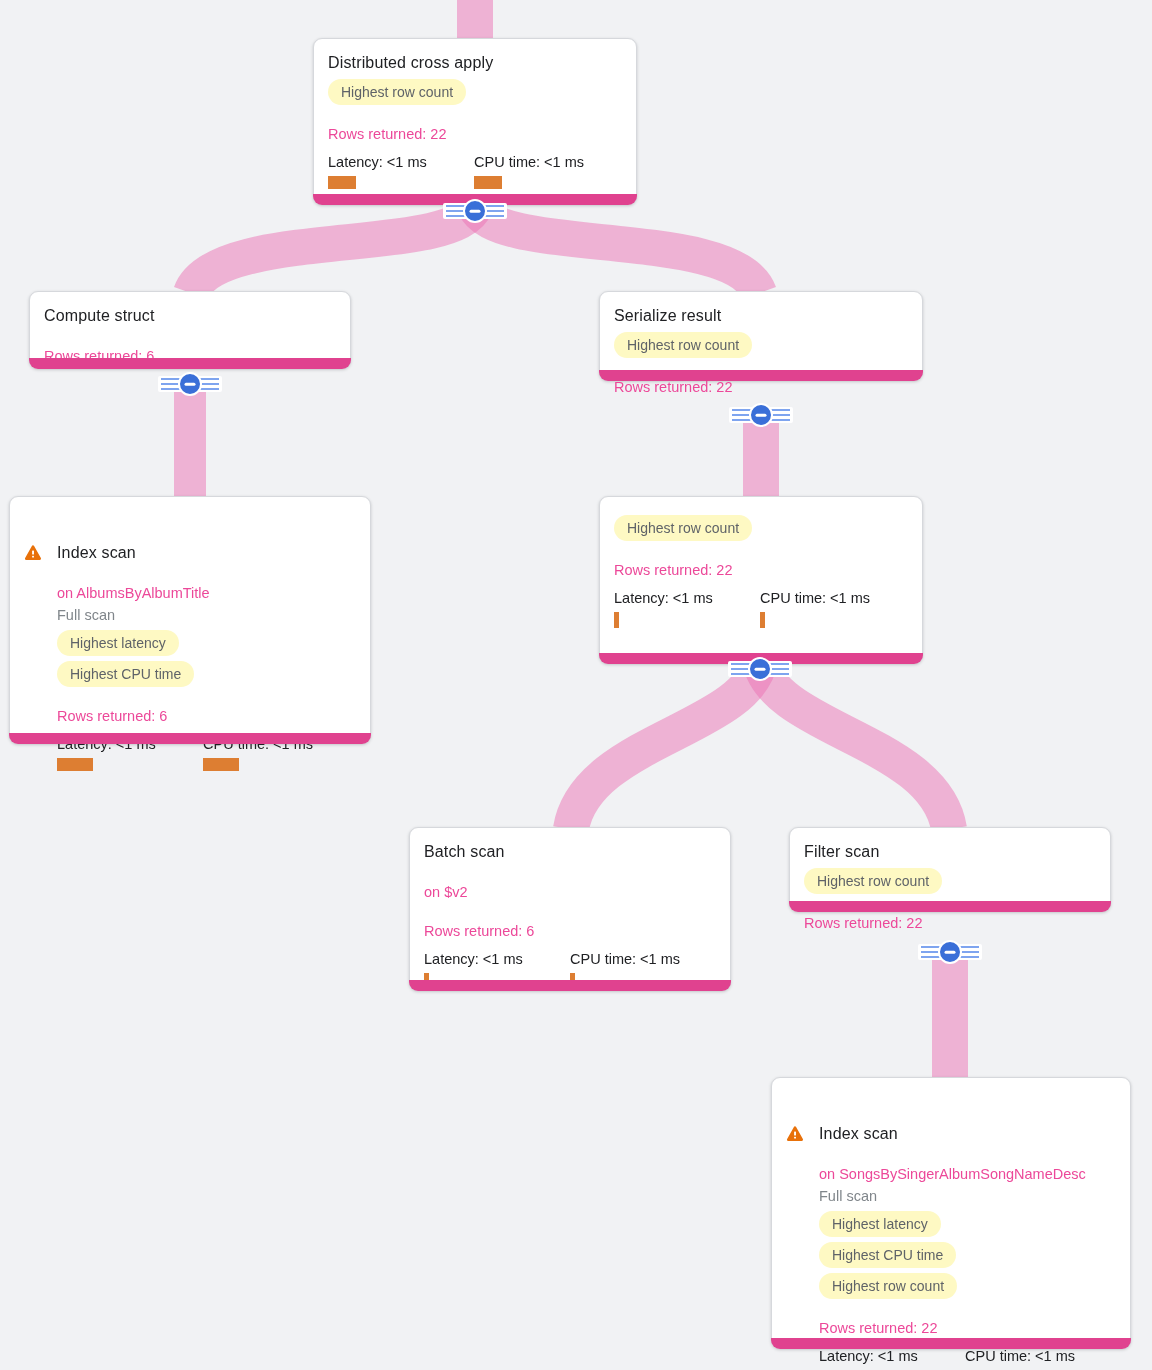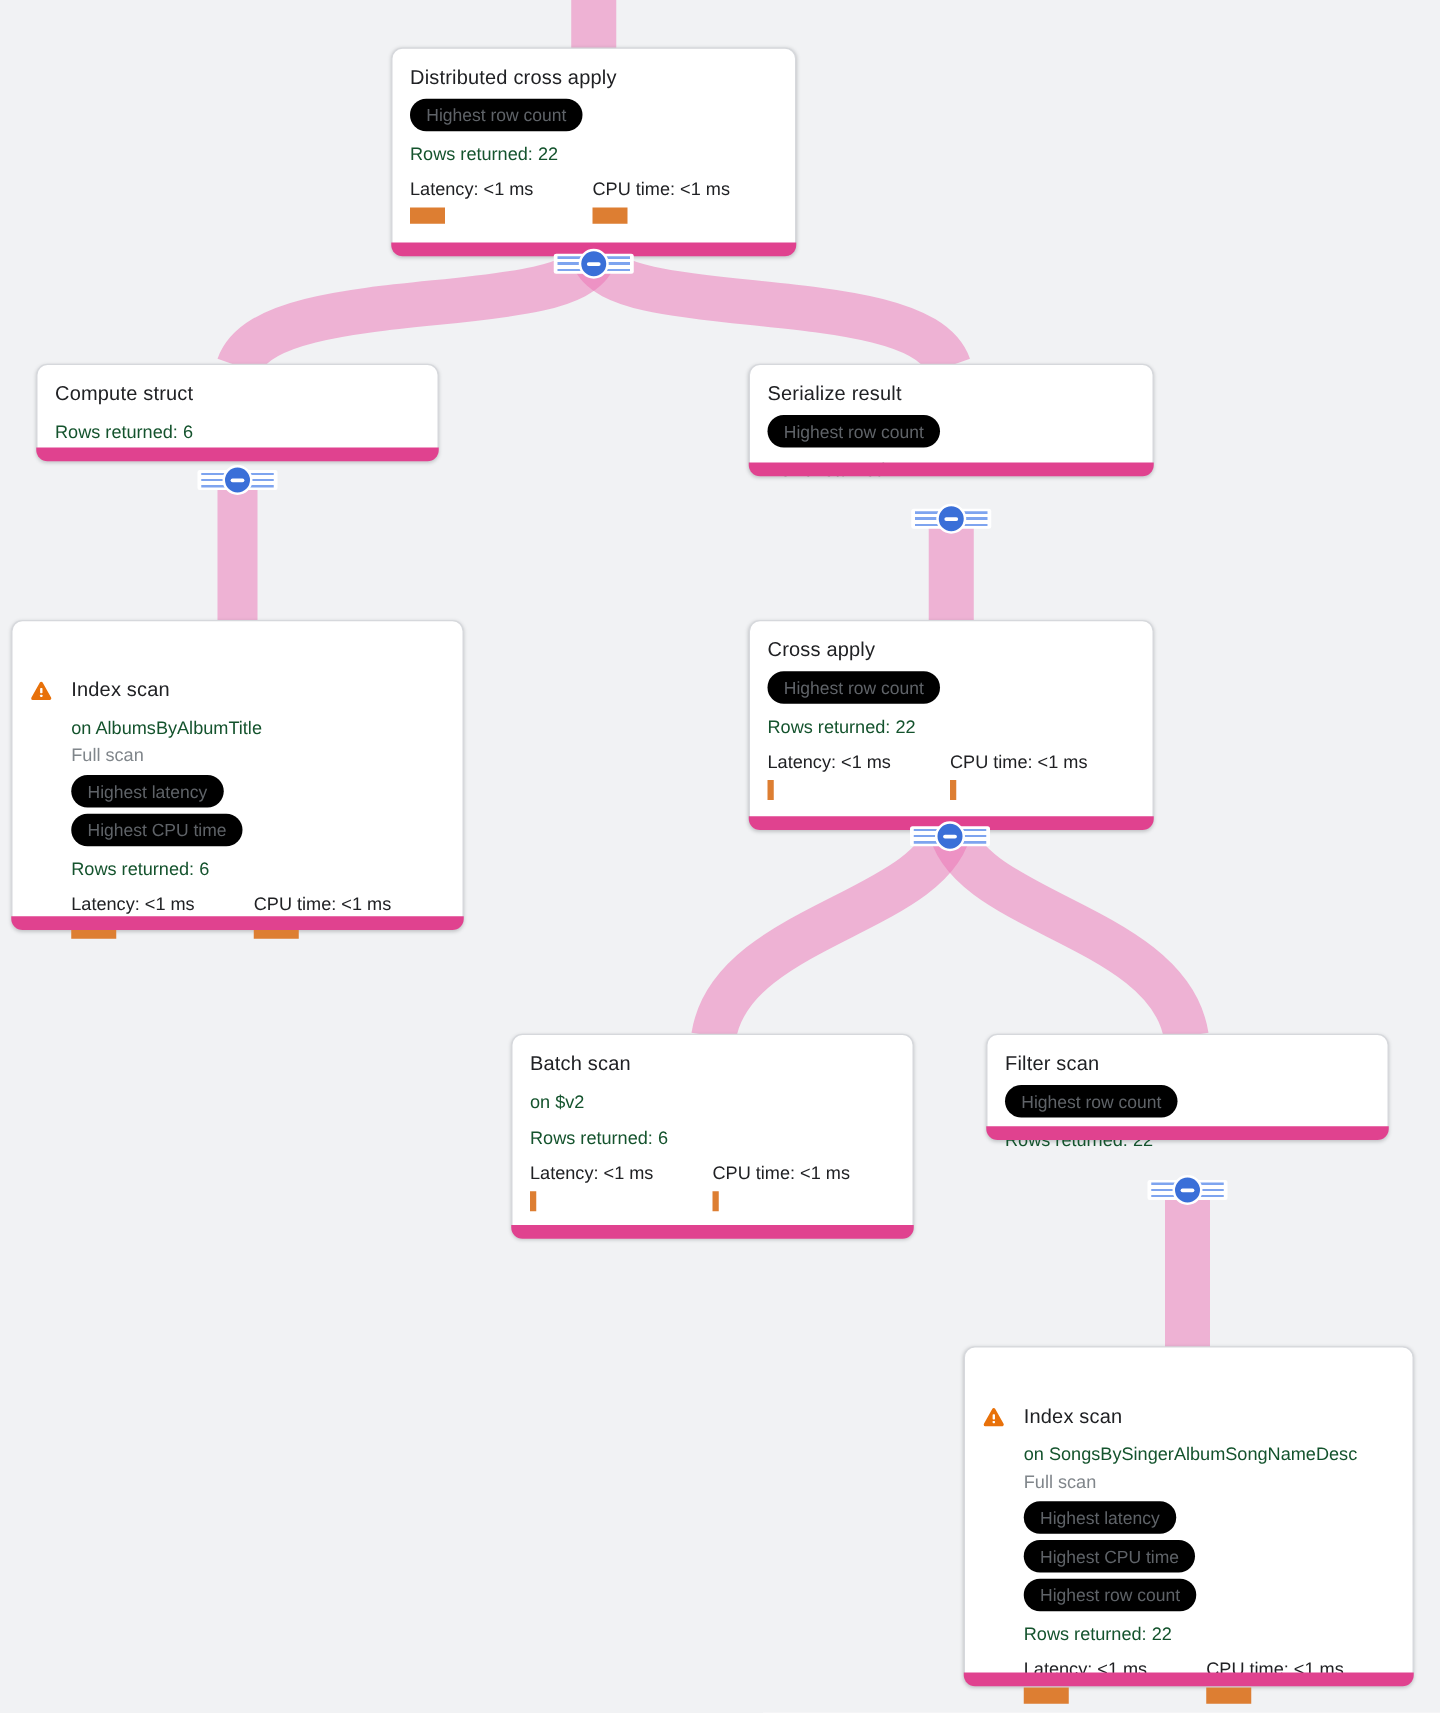--- a/index.html
+++ b/index.html
@@ -8,23 +8,23 @@
   svg.edges{position:absolute;left:0;top:0;z-index:0;}
   .card{position:absolute;z-index:2;background:#ffffff;border:1px solid #d6d8dc;border-radius:9px;
         box-shadow:0 1px 3px rgba(60,64,67,0.25);box-sizing:border-box;}
   .accent{position:absolute;left:-1px;right:-1px;bottom:-1px;height:11px;background:#e0428f;
           border-radius:0 0 9px 9px;}
   .body{padding:13px 14px 0 14px;}
   .trow{display:flex;align-items:center;margin-top:32px;}
   .warn{width:18px;height:18px;margin-right:15px;flex:0 0 auto;display:inline-flex;}
   .title{font-size:16px;font-weight:normal;letter-spacing:.15px;line-height:22px;color:#202124;}
   .indent{margin-left:33px;}
-  .kv{font-size:14.5px;line-height:19px;margin-top:10px;color:#14532d;}
+  .kv{font-size:14.5px;line-height:19px;margin-top:20px;color:#ec4899;}
   .note{font-size:14.5px;line-height:19px;margin-top:3px;color:#80868b;}
-  .pill{width:fit-content;background:#000000;color:#5f6368;border-radius:14px;
+  .pill{width:fit-content;background:#fef9c3;color:#5f6368;border-radius:14px;
         padding:4px 13px;font-size:14px;line-height:18px;margin-top:5px;}
   .metrics{display:flex;margin-top:9px;}
   .metric{width:146px;}
   .mlabel{font-size:14.5px;line-height:19px;color:#202124;}
   .bar{background:#dd7e32;margin-top:4px;}
   .bar.w28{width:28px;height:13px;}
   .bar.w36{width:36px;height:13px;}
   .bar.tiny{width:5px;height:16px;}
   
   .collapse-ctl{position:absolute;z-index:3;width:64px;height:16px;background:#ffffff;border-radius:2px;}
@@ -122,21 +122,20 @@
             <div class="bar w36"></div>
           </div>
         </div>
       </div>
     </div>
     <div class="accent"></div>
   </div>
 
   <div class="card" style="left:599px;top:496px;width:324px;height:168px">
     <div class="body">
-      <div class="title">Cross apply</div>
       <div class="pill">Highest row count</div>
       <div class="kv">Rows returned: 22</div>
       <div class="metrics">
         <div class="metric">
           <div class="mlabel">Latency: &lt;1 ms</div>
           <div class="bar tiny"></div>
         </div>
         <div class="metric">
           <div class="mlabel">CPU time: &lt;1 ms</div>
           <div class="bar tiny"></div>

